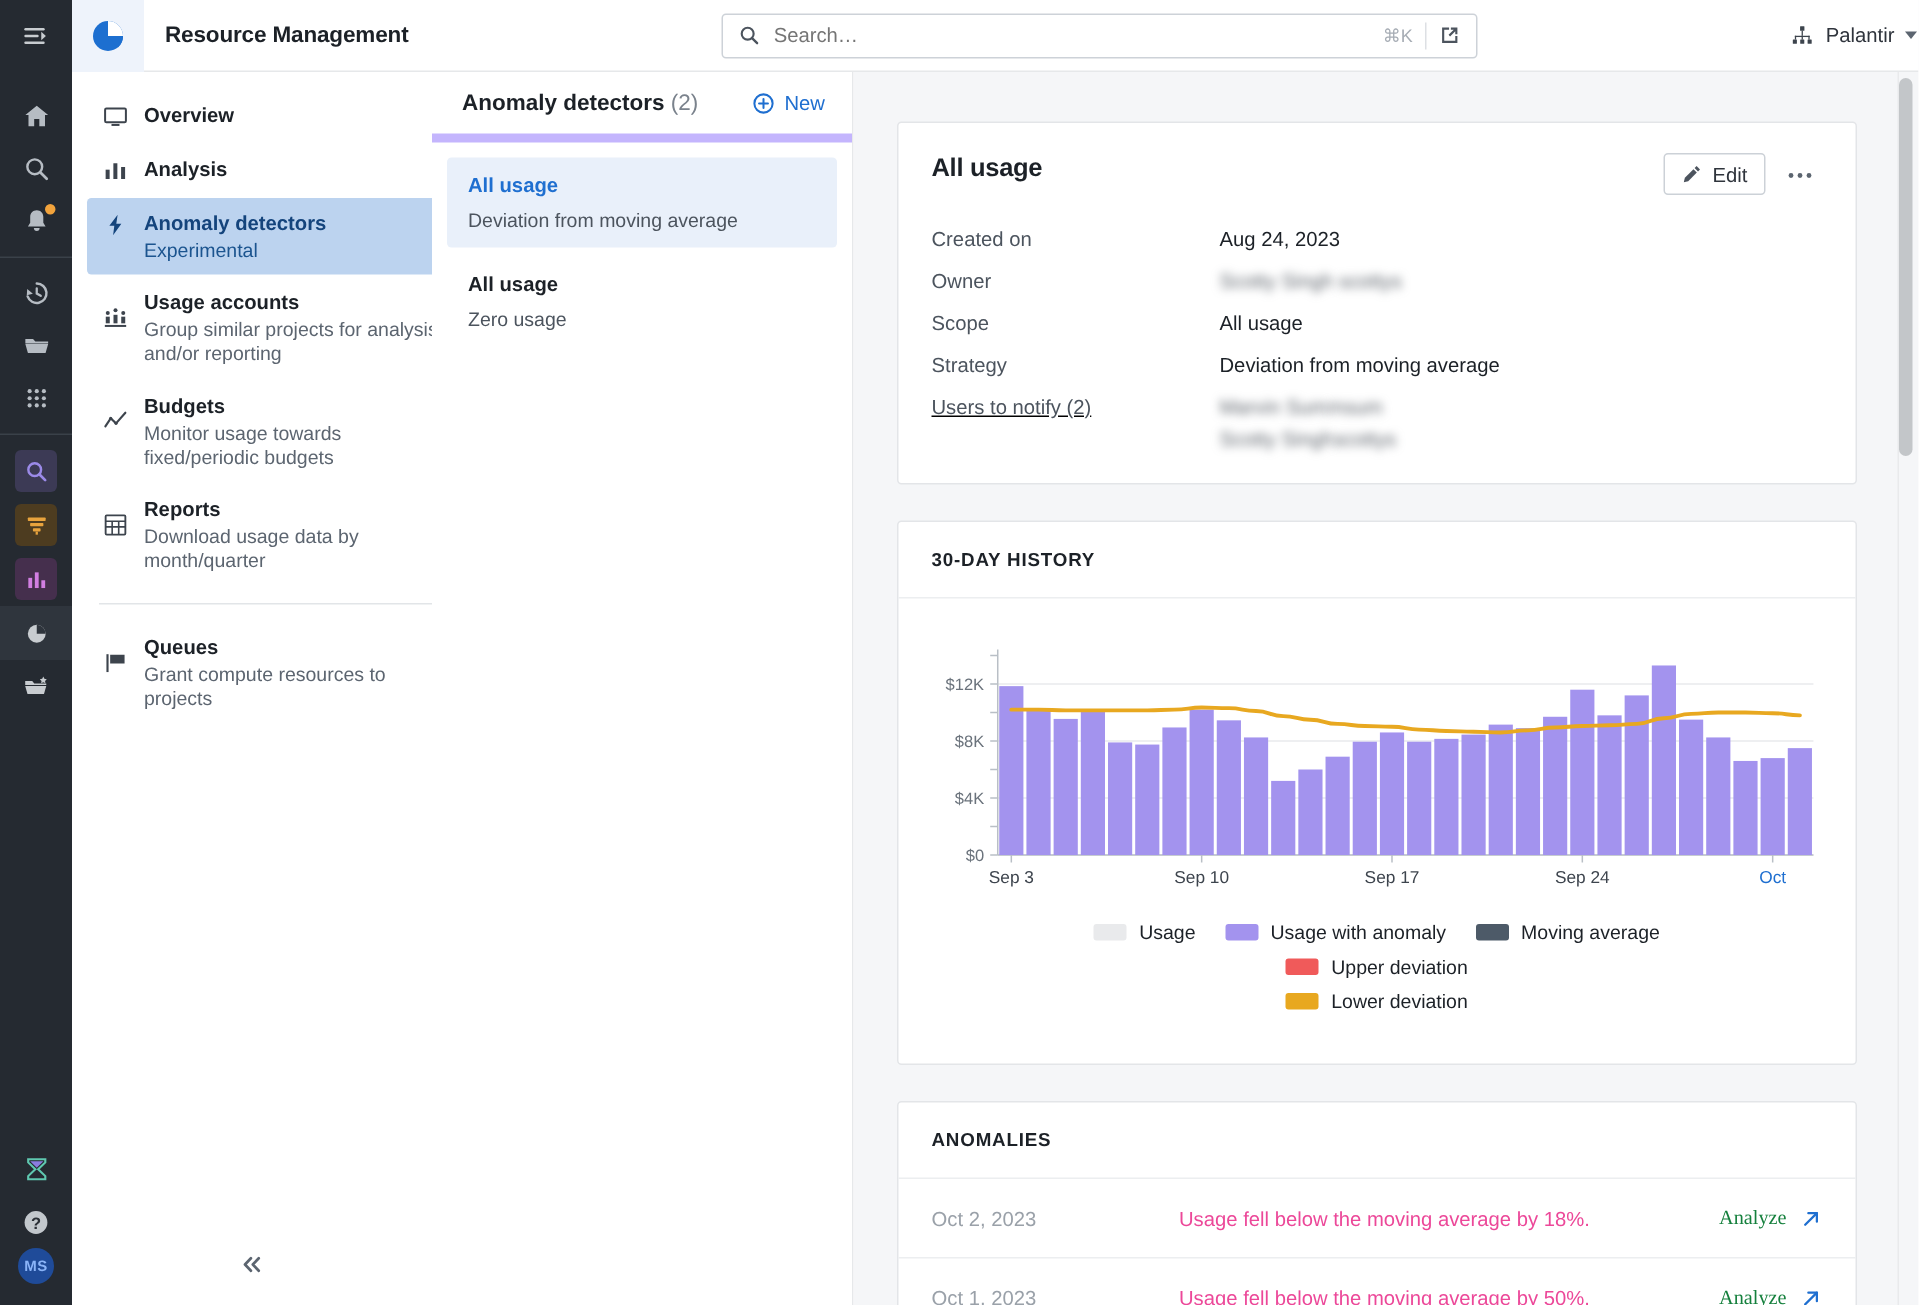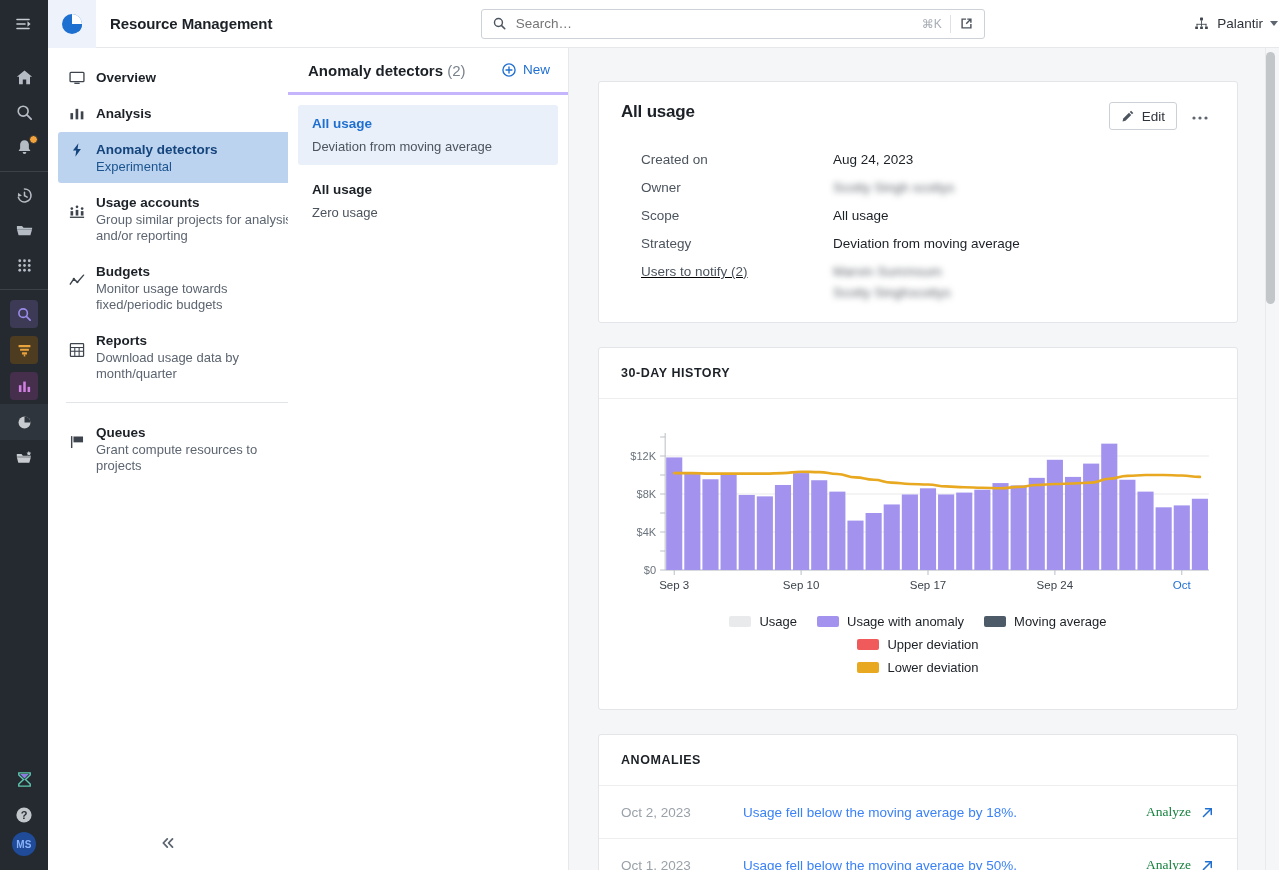--- a/index.html
+++ b/index.html
@@ -100,21 +100,21 @@
     display:flex; justify-content:center; cursor:pointer;
   }
 
   
   .listcol {
     position:absolute; left:288px; top:48px; width:281px; bottom:0;
     background:#fff; border-right:1px solid #e6e8ea;
   }
   .listcol-head {
     height:47px; display:flex; align-items:center; padding:0 18px 0 20px;
-    border-bottom:3px solid #c4b5fd;
+    border-bottom:6px solid #c4b5fd;
   }
   .listcol-title { font-size:15px; font-weight:bold; color:#1c2127; flex:1 1 auto;}
   .listcol-count { color:#7a828c; font-weight:normal; }
   .new-btn { display:flex; align-items:flex-start; gap:6px; color:#1f6fd0; font-size:13.5px; cursor:pointer; font-weight:500;}
   .det-item { margin:10px 10px 0 10px; padding:10px 14px; border-radius:3px; cursor:pointer;}
   .det-item.selected { background:#e9f0fa; }
   .det-name { font-size:13.5px; font-weight:bold; color:#1c2127; line-height:18px;}
   .det-item.selected .det-name { color:#1f6fd0; }
   .det-strategy { font-size:13px; color:#4c545e; margin-top:5px; line-height:17px;}
 
@@ -128,41 +128,41 @@
 
   .card-head-row { display:flex; align-items:flex-start; padding: 20px 20px 0 22px; }
   .card-title { font-size:17px; font-weight:bold; color:#1c2127; flex:1 1 auto; letter-spacing:-0.2px;}
   .edit-btn {
     display:flex; align-items:center; gap:7px; border:1px solid #ccd1d7; border-radius:3px;
     height:28px; padding:0 11px; font-size:13.5px; color:#2f343c; cursor:pointer; background:#fff;
   }
   .more-btn { padding:4px 8px; margin-left:6px; cursor:pointer; color:#5c6570; letter-spacing:1.5px; font-size:16px; line-height:20px;}
 
   .meta { padding: 22px 22px 22px 22px; }
-  .meta-row { display:flex; margin-bottom:13px; align-items:flex-start;margin-left:20px;}
+  .meta-row { display:flex; margin-bottom:13px; align-items:flex-start;}
   .meta-row:last-child { margin-bottom:0;text-decoration:underline; }
   .meta-key { width:192px; flex:0 0 192px; font-size:13.5px; color:#4c545e;}
   .meta-val { font-size:13.5px; color:#1c2127;}
   .redact { filter: blur(3.1px); color:#60666e; display:inline-block;}
 
   .sec-head { padding:18px 22px; border-bottom:1px solid #eceef0; }
   .sec-title { font-size:12.5px; font-weight:bold; color:#1c2127; letter-spacing:0.55px;}
 
   
   .chart-area { padding: 26px 20px 10px 20px; position:relative; }
   .chart { position:relative; width:100%; height:175px; }
   .legend { display:flex; flex-wrap:wrap; justify-content:center; gap:8px 20px; padding:14px 40px 24px 40px;}
   .legend-item { display:flex; align-items:center; gap:8px; font-size:13px; color:#1c2127; cursor:pointer;}
   .legend-sw { width:22px; height:11px; border-radius:2px; }
   .legend-row2 { width:100%; display:flex; justify-content:center; }
 
   
   .anom-row { display:flex; align-items:center; padding:18px 22px; border-bottom:1px solid #eceef0; }
   .anom-date { width:122px; flex:0 0 122px; font-size:13.5px; color:#9aa1a9;}
-  .anom-msg { flex:1 1 auto; font-size:13.5px; color:#3b82f6;}
+  .anom-msg { flex:1 1 auto; font-size:13.5px; color:#ec4899;margin-left:43px;}
   .analyze { display:flex; align-items:center; gap:9px; color:#15803d; font-size:13.5px; cursor:pointer;font-family:Liberation Serif, serif;}
 
   
   .vscroll { position:absolute; right:3px; top:48px; width:10px; bottom:0; }
   .vthumb { position:absolute; top:4px; left:0; width:9px; height:252px; background:#c3c6c9; border-radius:5px; cursor:pointer;}
   .vtrack-line { position:absolute; right:13px; top:48px; bottom:0; width:1px; background:#e9eaec;}
 </style>
 </head>
 <body>
 

